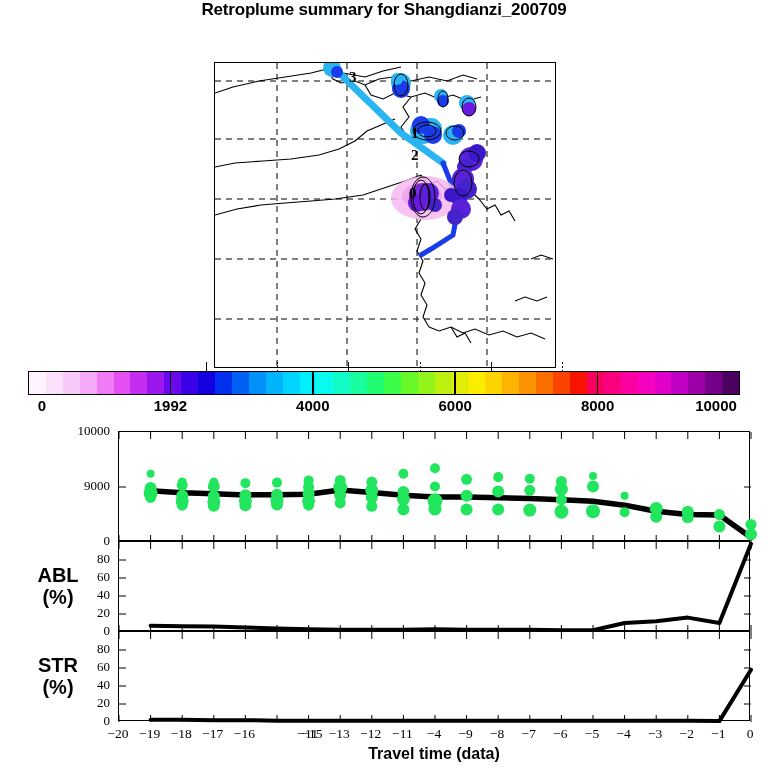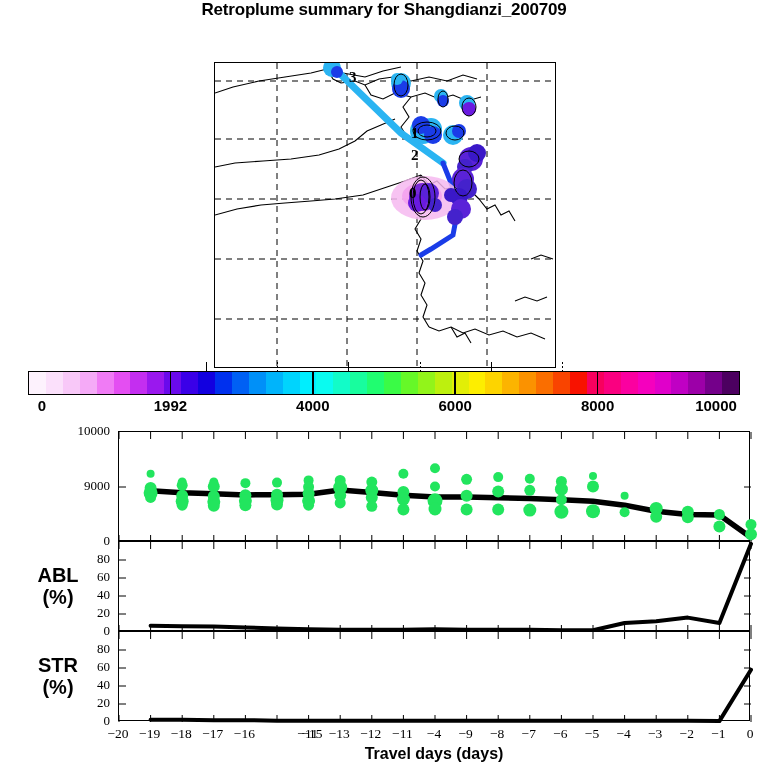--- a/index.html
+++ b/index.html
@@ -506,15 +506,15 @@
       <div class="xtick" style="left: 497.2px;">−8</div>
       <div class="xtick" style="left: 528.8px;">−7</div>
       <div class="xtick" style="left: 560.4px;">−6</div>
       <div class="xtick" style="left: 592px;">−5</div>
       <div class="xtick" style="left: 623.6px;">−4</div>
       <div class="xtick" style="left: 655.2px;">−3</div>
       <div class="xtick" style="left: 686.8px;">−2</div>
       <div class="xtick" style="left: 718.4px;">−1</div>
       <div class="xtick" style="left: 750px;">0</div>
     </div>
-  <div class="xtitle">Travel days (days)</div>
+  <div class="xtitle">Travel time (data)</div>
 
 </div>
 
 </body></html>

